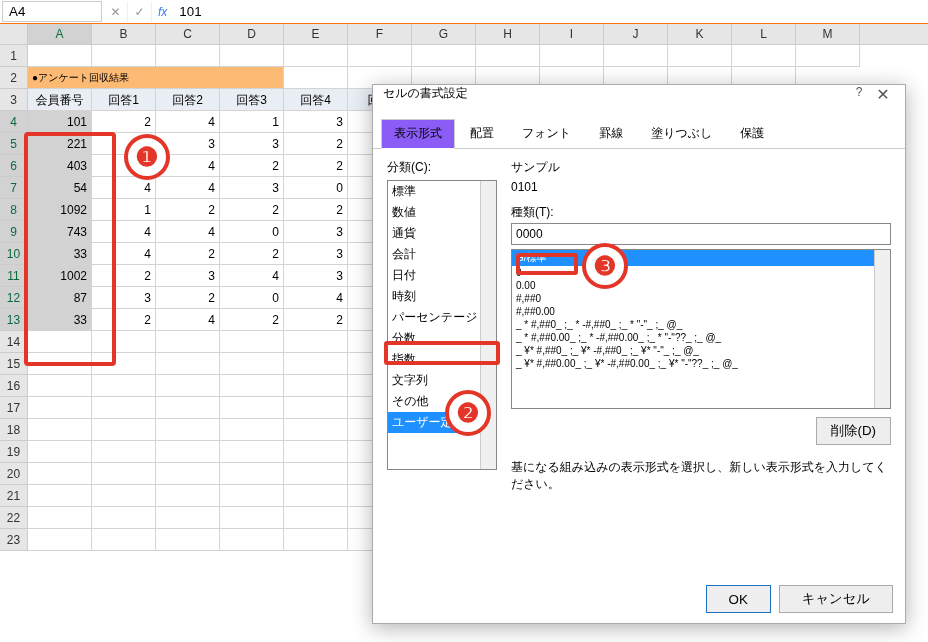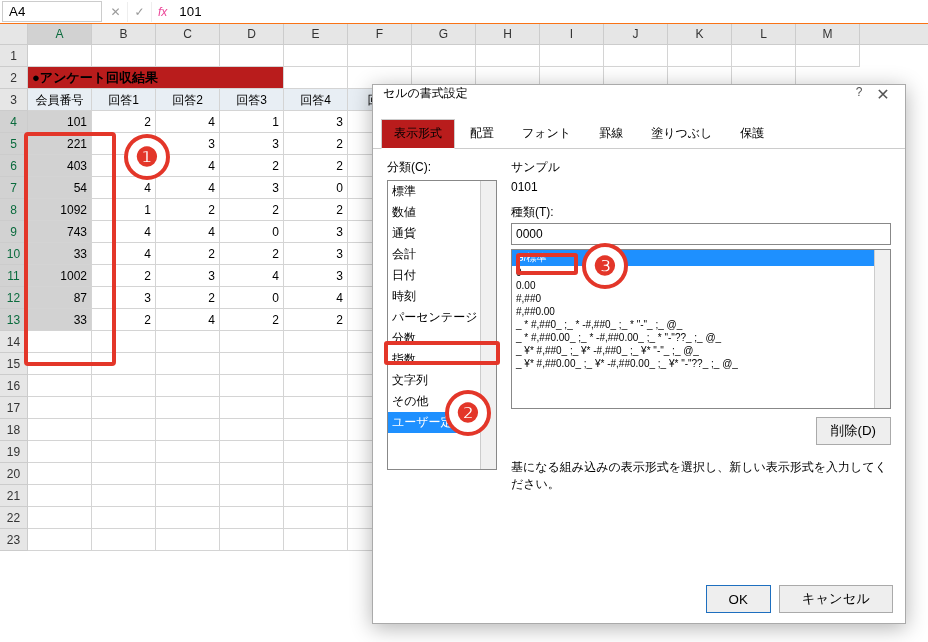--- a/index.html
+++ b/index.html
@@ -2,54 +2,54 @@
 <html><head>
 <meta charset="utf-8">
 <style>
 * { box-sizing: border-box; margin: 0; padding: 0; font-family: "Meiryo UI", "MS Gothic", sans-serif; }
 body { background: #fff; width: 928px; height: 642px; position: relative; overflow: hidden; font-size: 12px; }
 
 
 .formula-bar { display: flex; align-items: center; height: 24px; border-bottom: 1px solid #f97316; background: #fff; }
 .name-box { width: 100px; border: 1px solid #ccc; padding: 2px 6px; margin: 2px; background: #fff; }
 .fb-btn { width: 24px; height: 20px; display: inline-flex; align-items: center; justify-content: center; color: #999; border-right: 1px solid #eee; }
-.fx-label { font-style: italic; color: #ec4899; padding: 0 6px; }
+.fx-label { font-style: italic; color: #3b82f6; padding: 0 6px; }
 .formula-input { flex: 1; padding: 2px 6px; border: none; }
 
 
 .grid { position: relative; }
 .col-headers { display: flex; background: #e6e6e6; border-bottom: 1px solid #ccc; }
 .corner { width: 28px; height: 20px; background: #e6e6e6; border-right: 1px solid #ccc; }
 .col-h { width: 64px; height: 20px; text-align: center; line-height: 20px; border-right: 1px solid #ccc; color: #333; }
 .col-h.sel { background: #d2d2d2; color: #0a6b3d; }
 
 .row { display: flex; height: 22px; }
 .row-h { width: 28px; text-align: center; line-height: 22px; background: #e6e6e6; border-right: 1px solid #ccc; border-bottom: 1px solid #ccc; color: #333; }
 .row-h.sel { background: #d2d2d2; color: #0a6b3d; }
 .cell { width: 64px; height: 22px; border-right: 1px solid #d4d4d4; border-bottom: 1px solid #d4d4d4; padding: 0 4px; line-height: 22px; text-align: right; background: #fff; }
 .cell.hdr { background: #e8eef4; text-align: center; }
 .cell.selcell { background: #d2d2d2; }
-.cell.title { text-align: left; font-weight: bold; font-size: 13px; background: #b91c1c; }
+.cell.title { text-align: left; font-weight: normal; font-size: 10px; background: #fdba74; }
 
 
 .sel-rect { position: absolute; border: 4px solid #e33629; border-radius: 4px; pointer-events: none; }
 
 
 .callout { position: absolute; width: 46px; height: 46px; border: 4px solid #e33629; border-radius: 50%; background: #fff; display: flex; align-items: center; justify-content: center; color: #e33629; font-size: 26px; font-weight: bold; pointer-events: none; font-family: sans-serif; }
 
 
 .dialog { position: absolute; left: 372px; top: 84px; width: 534px; height: 540px; background: #fff; border: 1px solid #aaa; box-shadow: 0 4px 20px rgba(0,0,0,0.3); }
 .dlg-title { height: 30px; display: flex; padding: 0 10px; font-size: 12px; }
 .dlg-title .sp { flex: 1; }
 .dlg-title .help, .dlg-title .close { width: 24px; text-align: center; color: #555; cursor: pointer; }
 .dlg-title .close { font-size: 16px; }
 
 .tabs { display: flex; padding: 4px 8px 0; border-bottom: 1px solid #ccc; gap: 2px; }
 .tab { padding: 5px 12px; border: 1px solid transparent; cursor: pointer; font-size: 12px; position: relative; }
-.tab.active { border: 1px solid #ccc; border-bottom: 1px solid #fff; background: #b91c1c; margin-bottom: -1px; }
+.tab.active { border: 1px solid #ccc; border-bottom: 1px solid #fff; background: #8b5cf6; margin-bottom: -1px; }
 
 .pane { padding: 10px 14px; display: flex; gap: 14px; }
 .cat-col { width: 110px; }
 .cat-label { margin-bottom: 4px; }
 .cat-list { border: 1px solid #888; height: 290px; overflow: hidden; position: relative; }
 .cat-item { padding: 2px 4px; cursor: pointer; }
 .cat-item.sel { background: #1e90ff; color: #fff; }
 .cat-scroll { position: absolute; right: 0; top: 0; width: 16px; height: 100%; background: #f0f0f0; border-left: 1px solid #ccc; }
 
 .right-col { flex: 1; }

